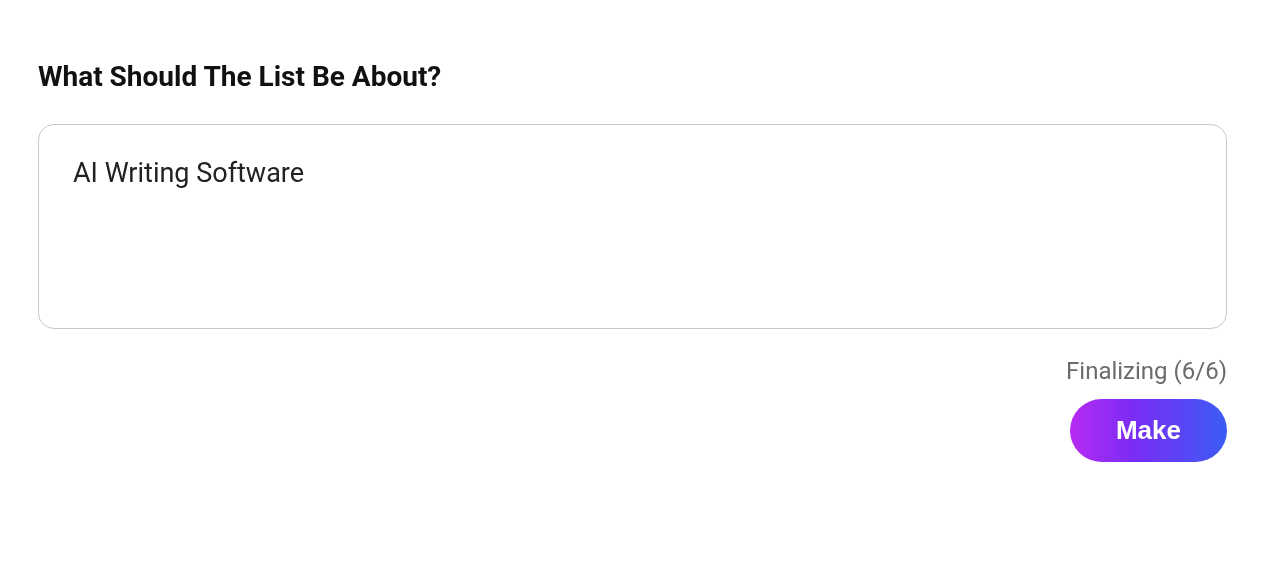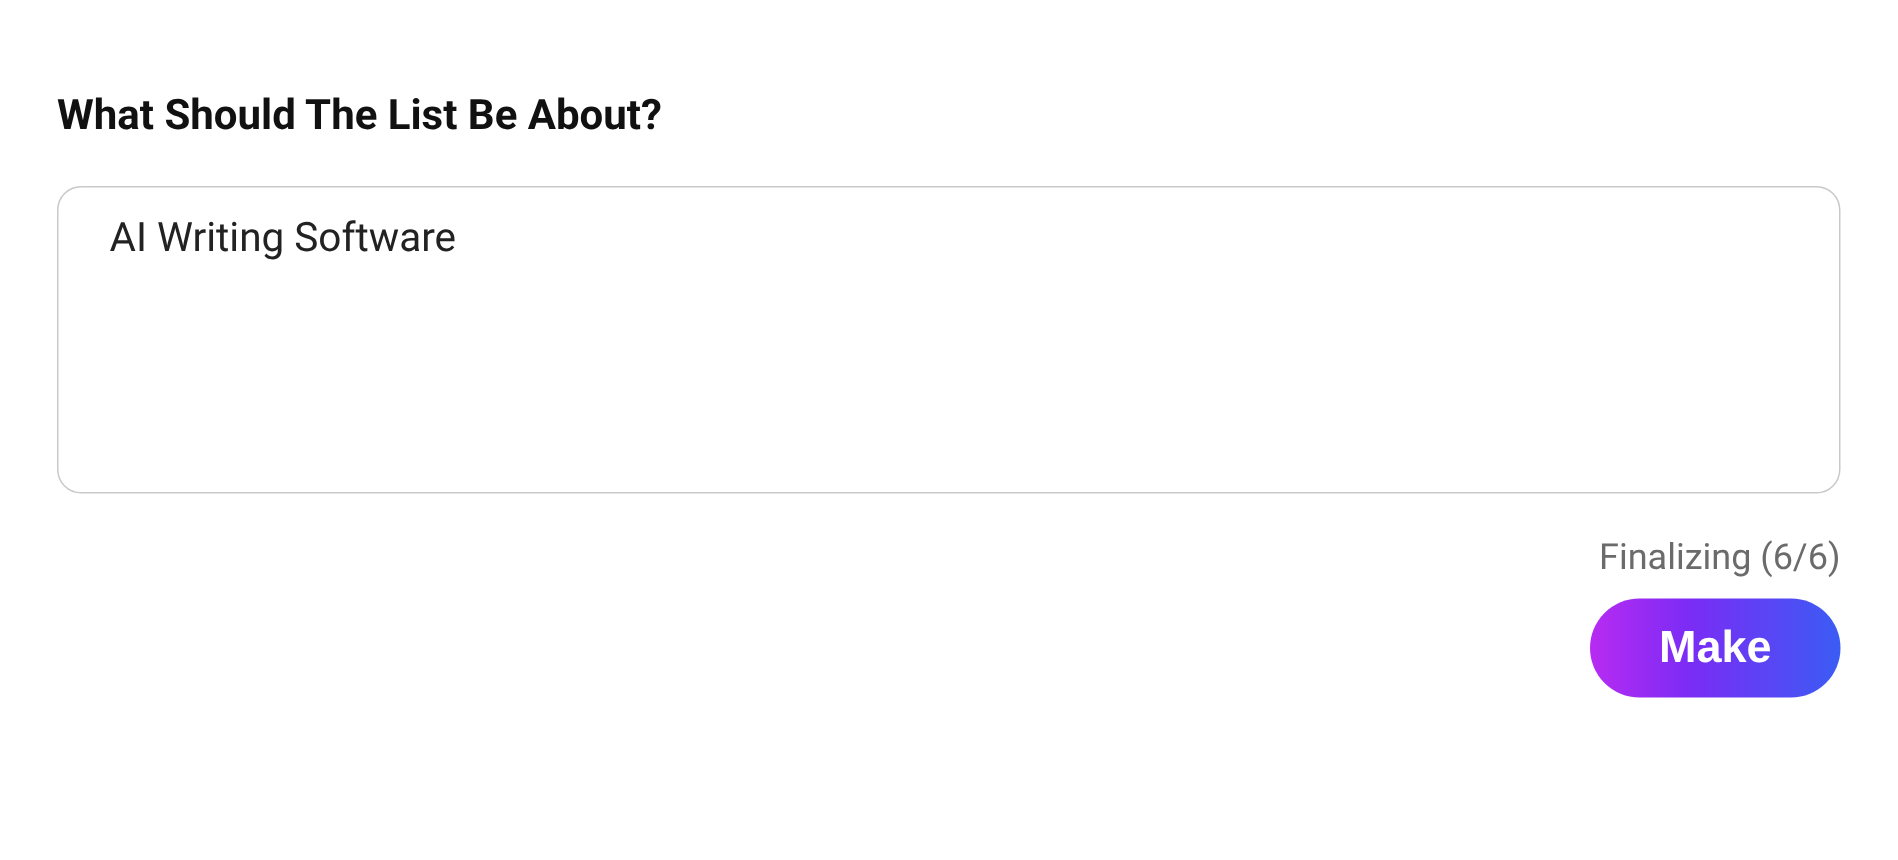--- a/index.html
+++ b/index.html
@@ -21,21 +21,21 @@
       font-size: 28px;
       font-weight: 700;
       color: #111;
       margin-bottom: 31px;
     }
     .textarea {
       width: 100%;
       height: 205px;
       border: 1px solid #c9c9c9;
       border-radius: 16px;
-      padding: 16px 34px;
+      padding: 31px 34px;
       font-size: 27px;
       font-family: inherit;
       color: #222;
       resize: none;
       outline: none;
       line-height: 1.3;
     }
     .below-row {
       display: flex;
       flex-direction: column;
@@ -45,21 +45,21 @@
     }
     .status-text {
       font-size: 24px;
       color: #6b6b6b;
     }
     .make-btn {
       background: linear-gradient(90deg, #b82bf2 0%, #7a2cf5 40%, #3b5cf4 100%);
       color: #ffffff;
       border: none;
       border-radius: 50px;
-      font-size: 30px;
+      font-size: 26px;
       font-weight: 700;
       padding: 16px 46px;
       cursor: pointer;
     }
   </style>
 </head>
 <body>
 
 <div class="form-wrapper">
   <h2 class="heading">What Should The List Be About?</h2>

